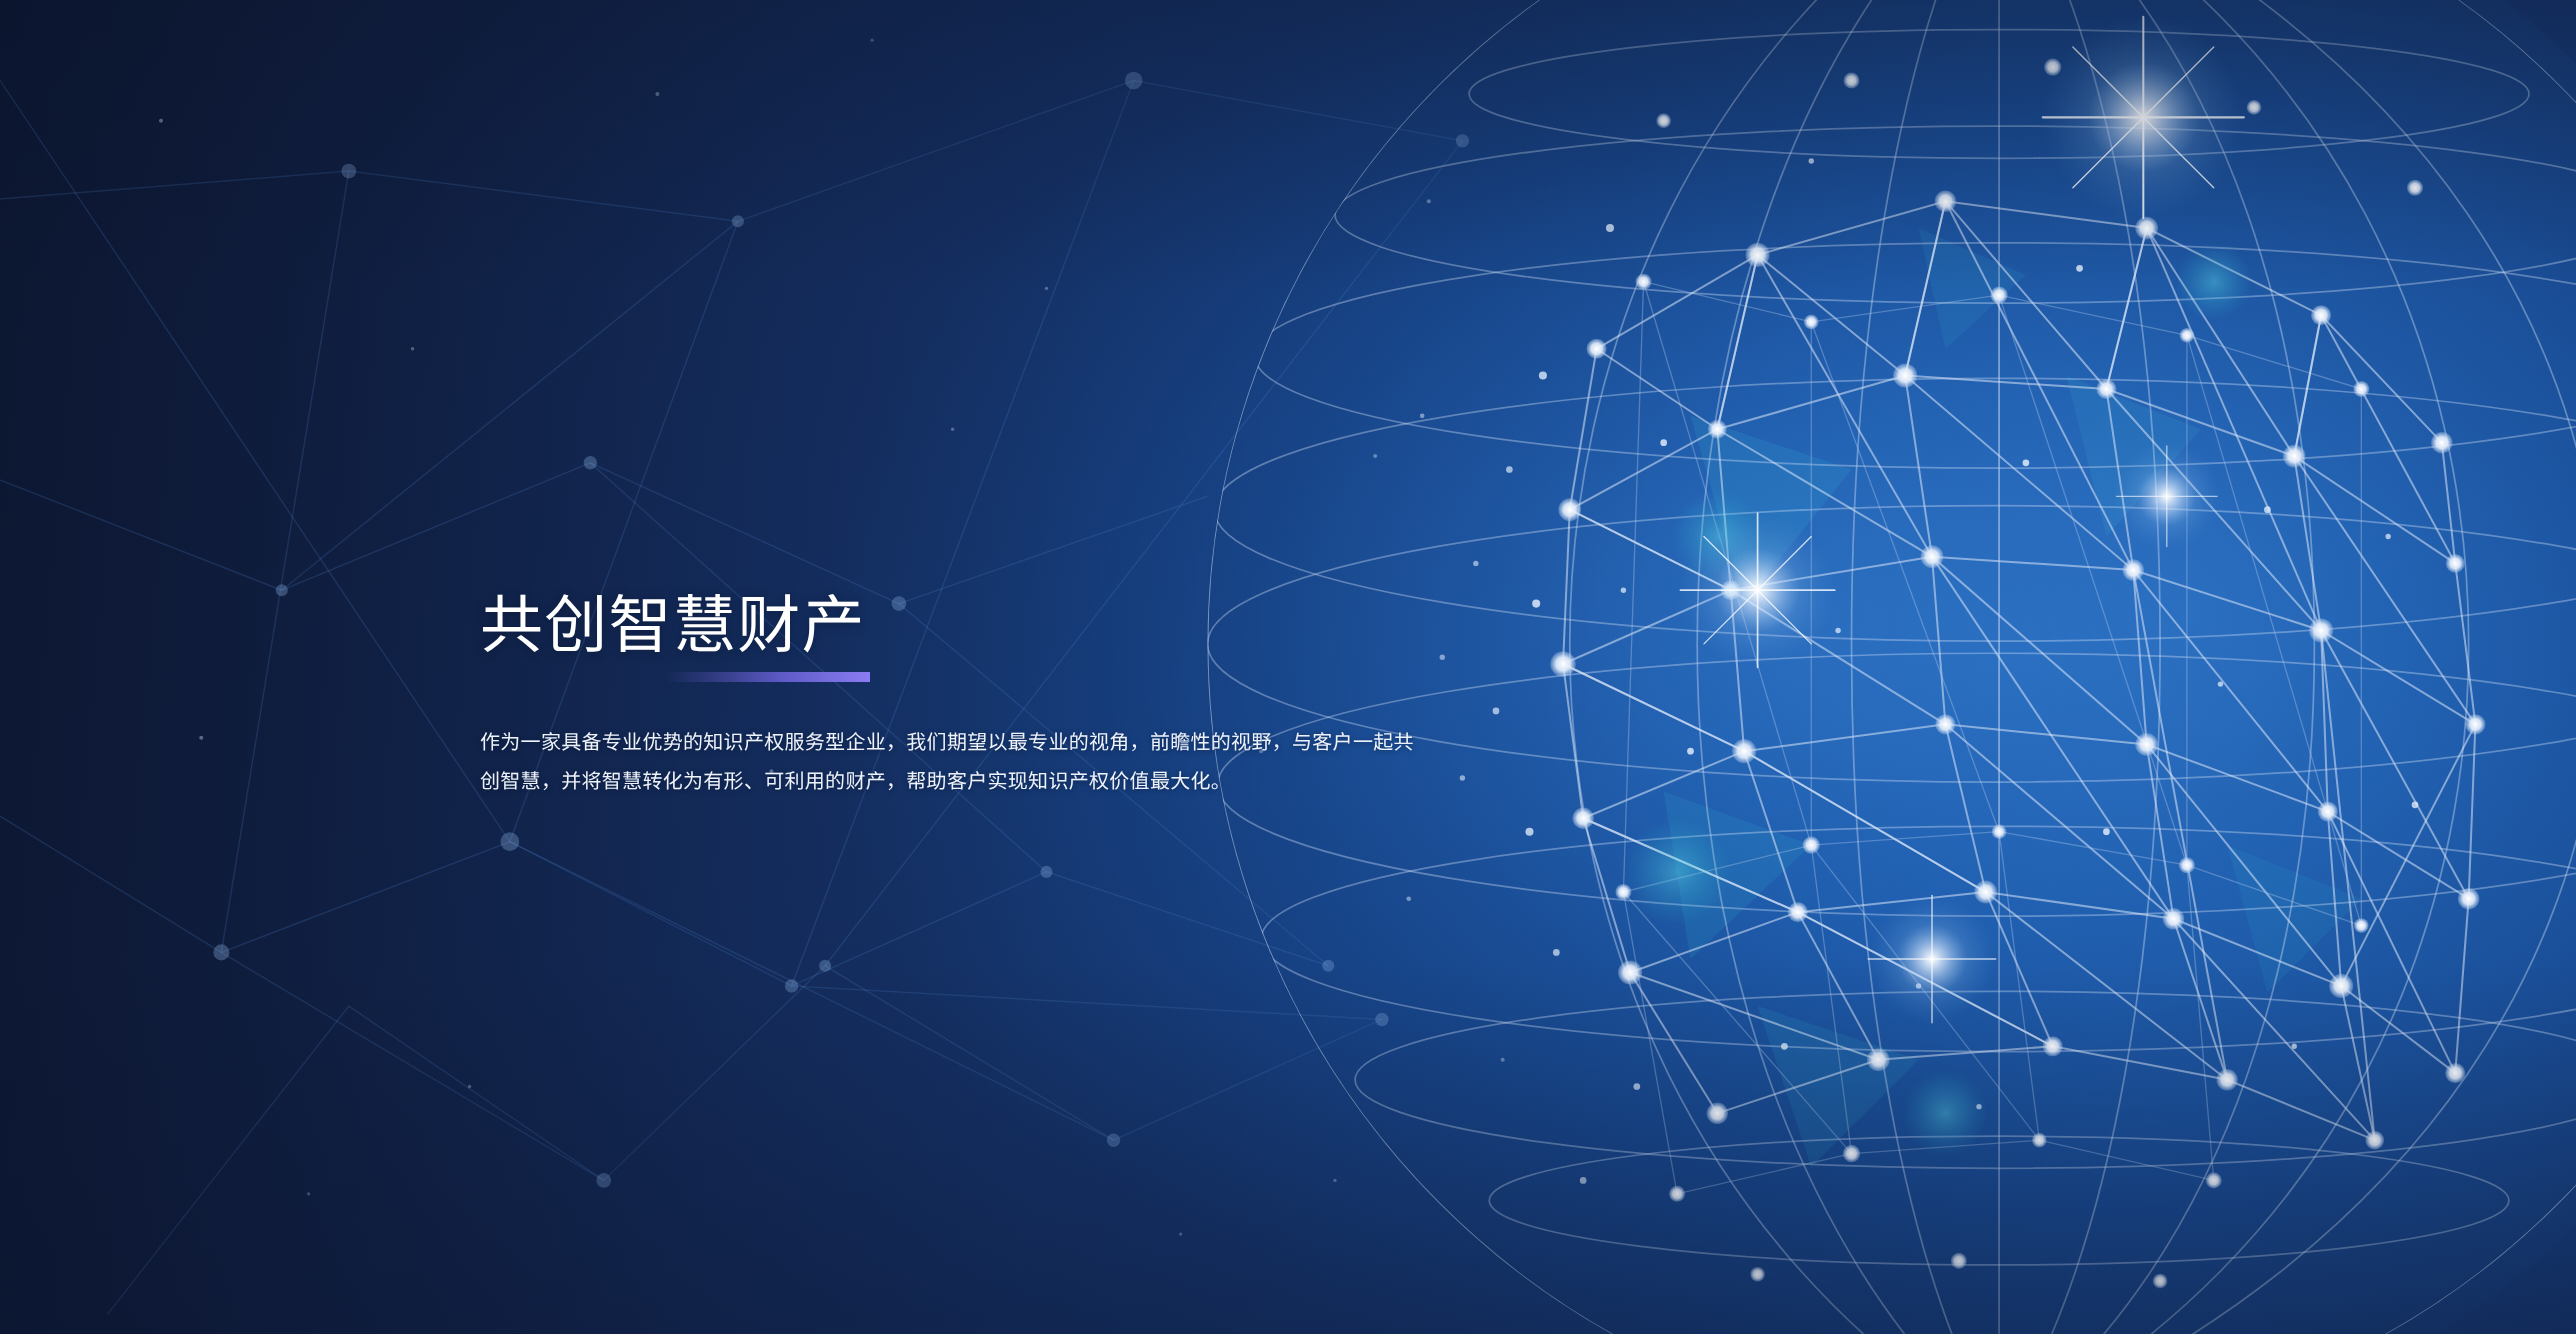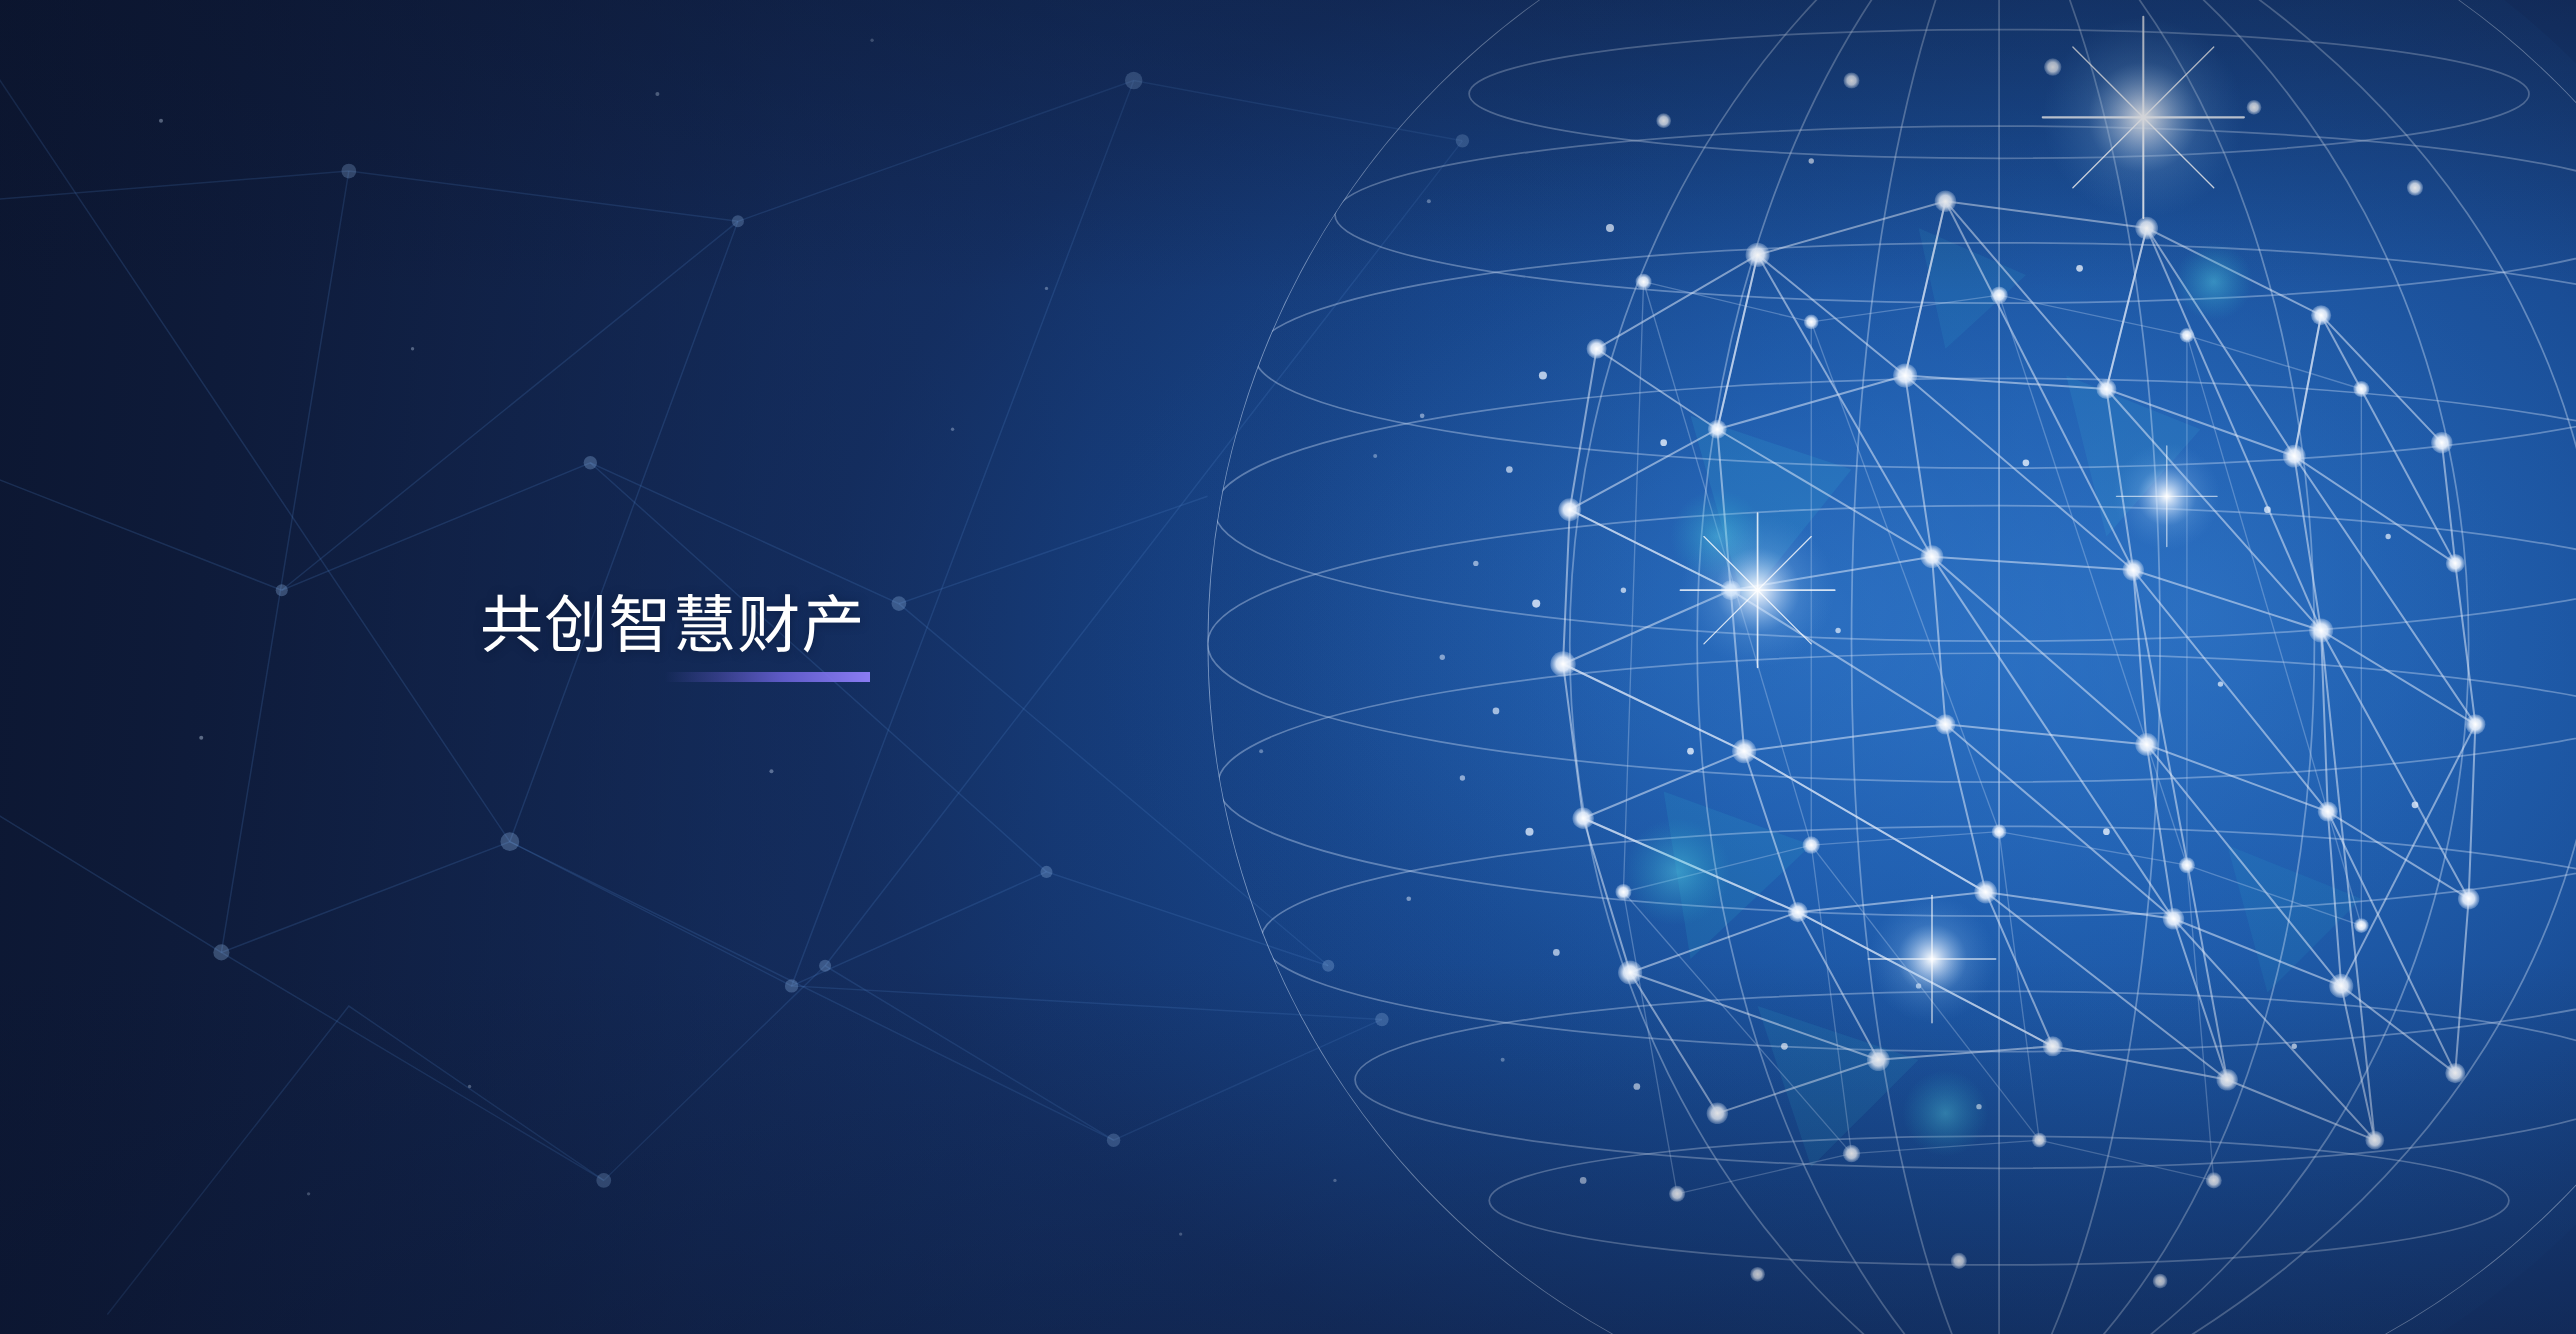--- a/index.html
+++ b/index.html
@@ -427,16 +427,17 @@
 
   <div class="content">
 
     <h1 class="headline">
       <span class="phrase">
         <span>共创智慧财产</span>
         <span class="underline"></span>
       </span>
     </h1>
 
+    <p class="paragraph">作为一家具备专业优势的知识产权服务型企业，我们期望以最专业的视角，前瞻性的视野，与客户一起共创智慧，并将智慧转化为有形、可利用的财产，帮助客户实现知识产权价值最大化。</p>
   </div>
 
 </div>
 
 
 </body></html>

